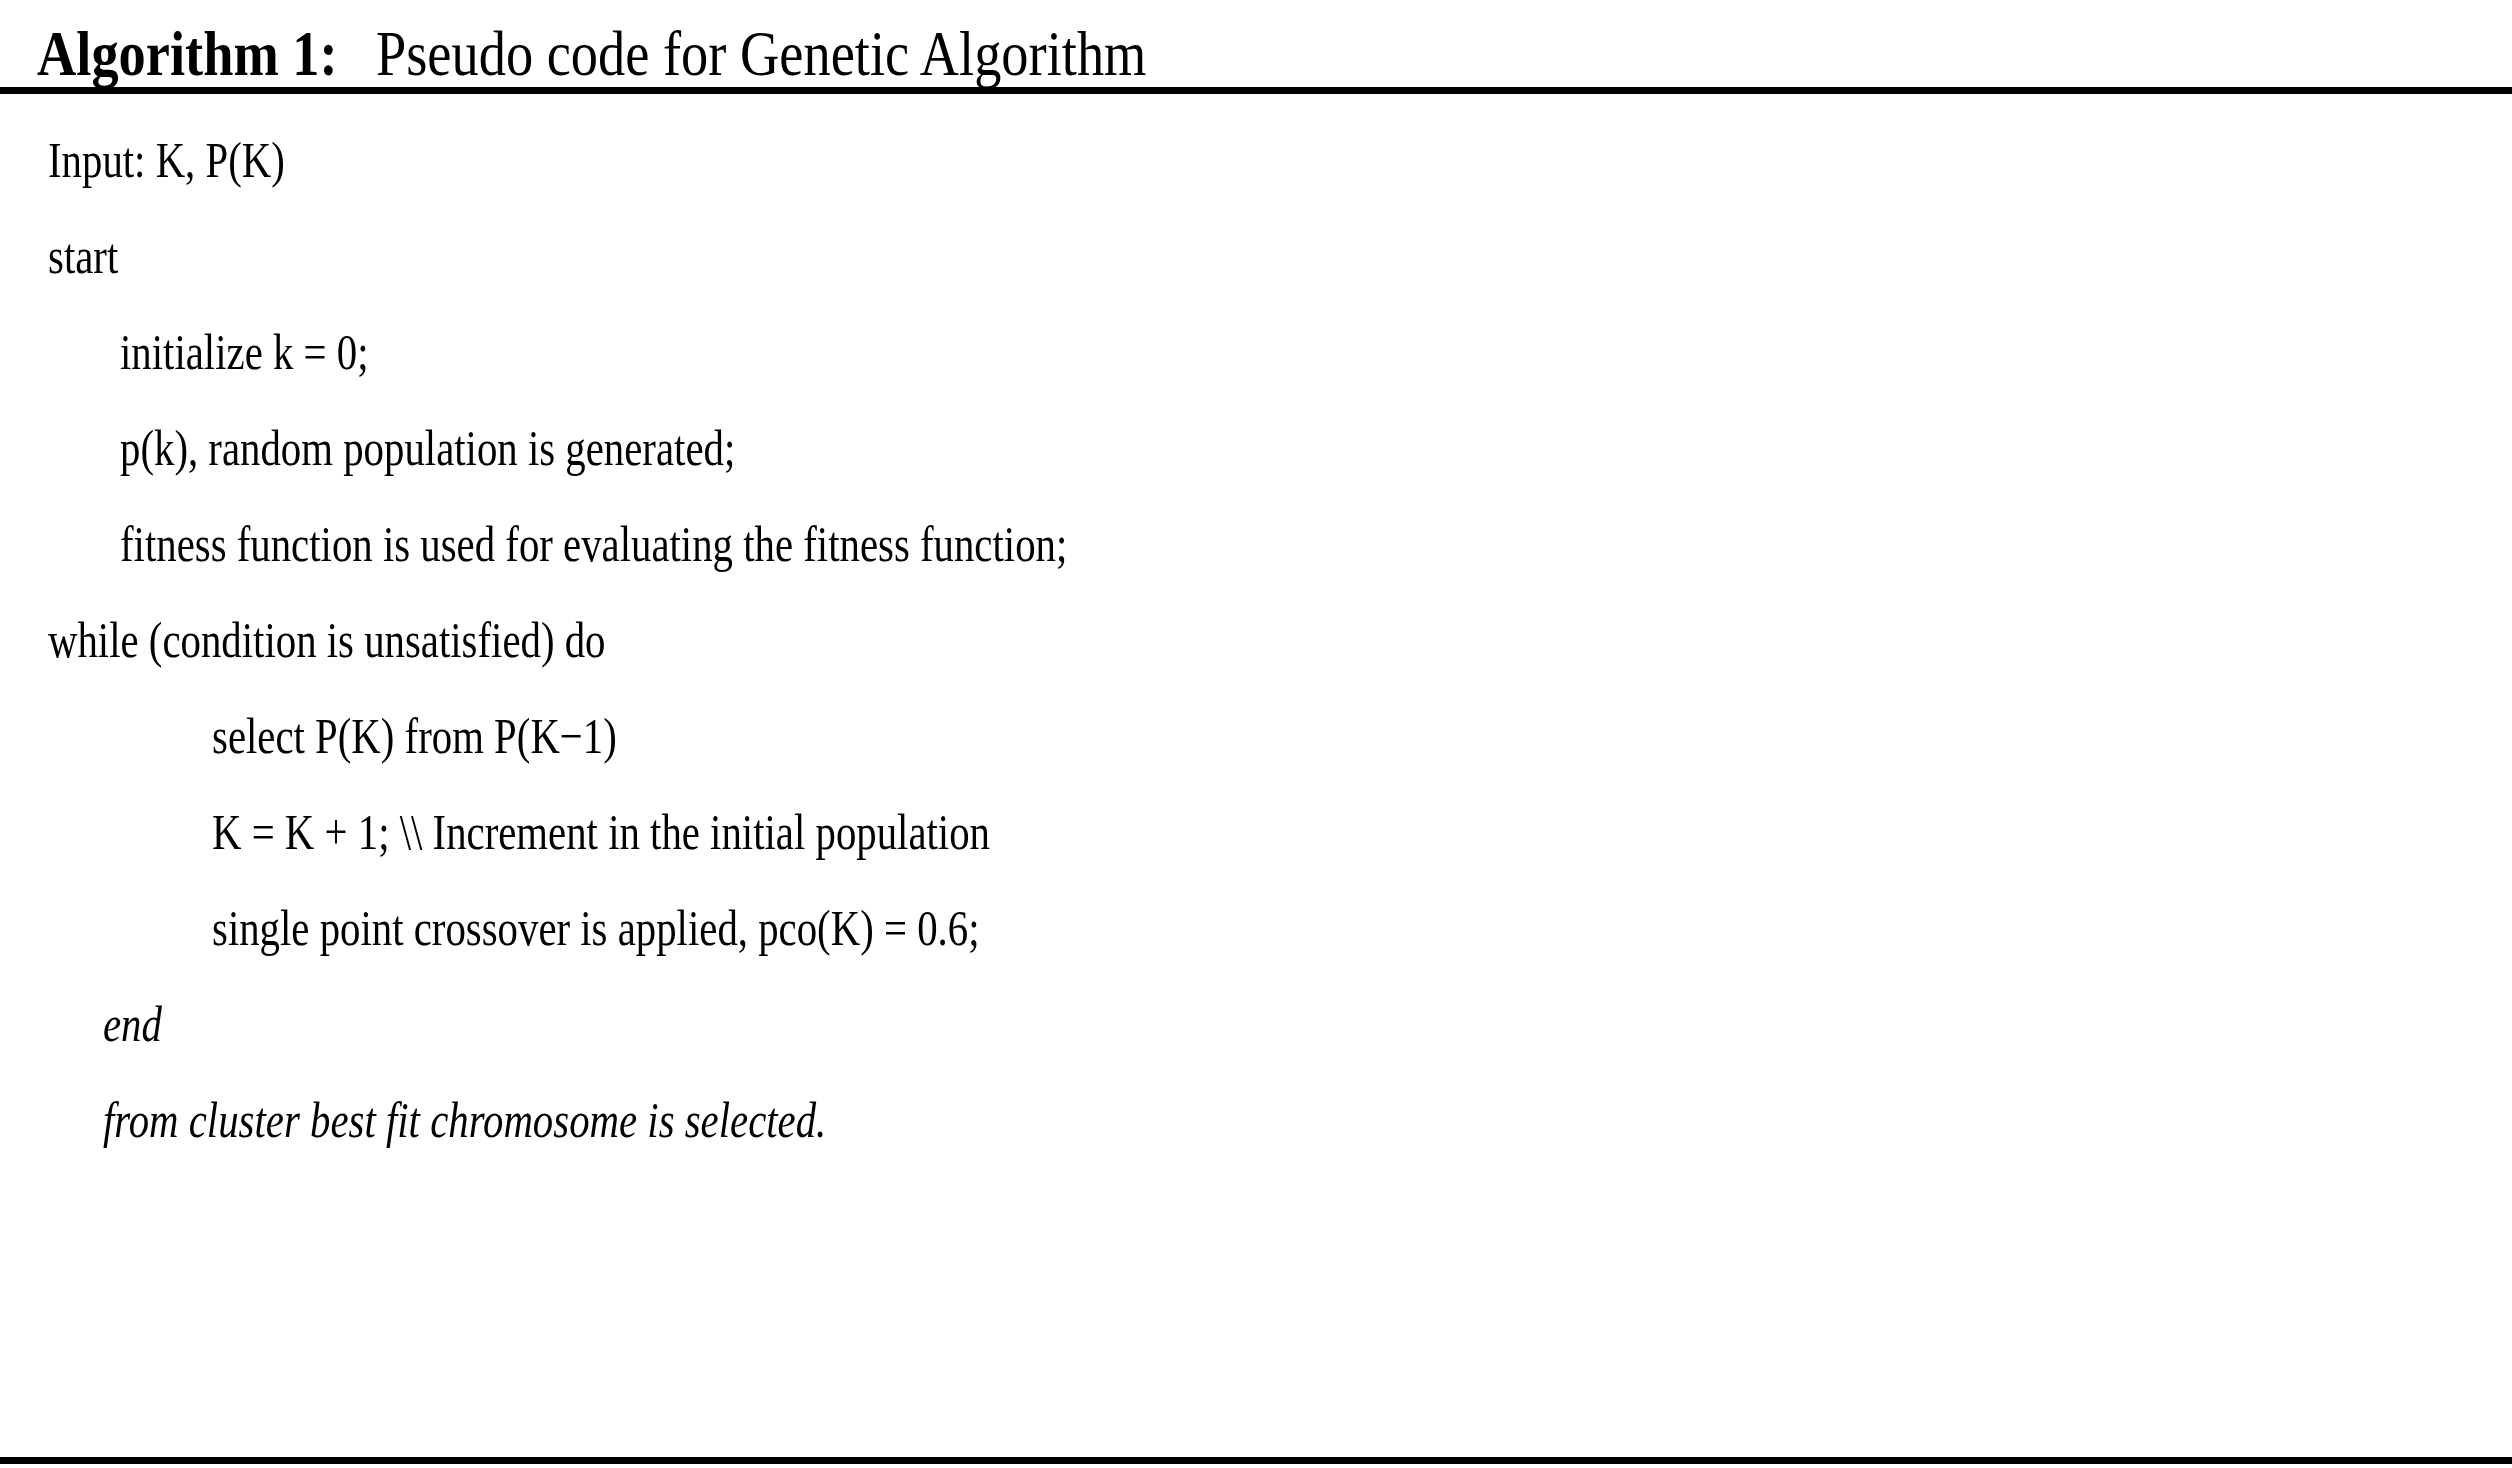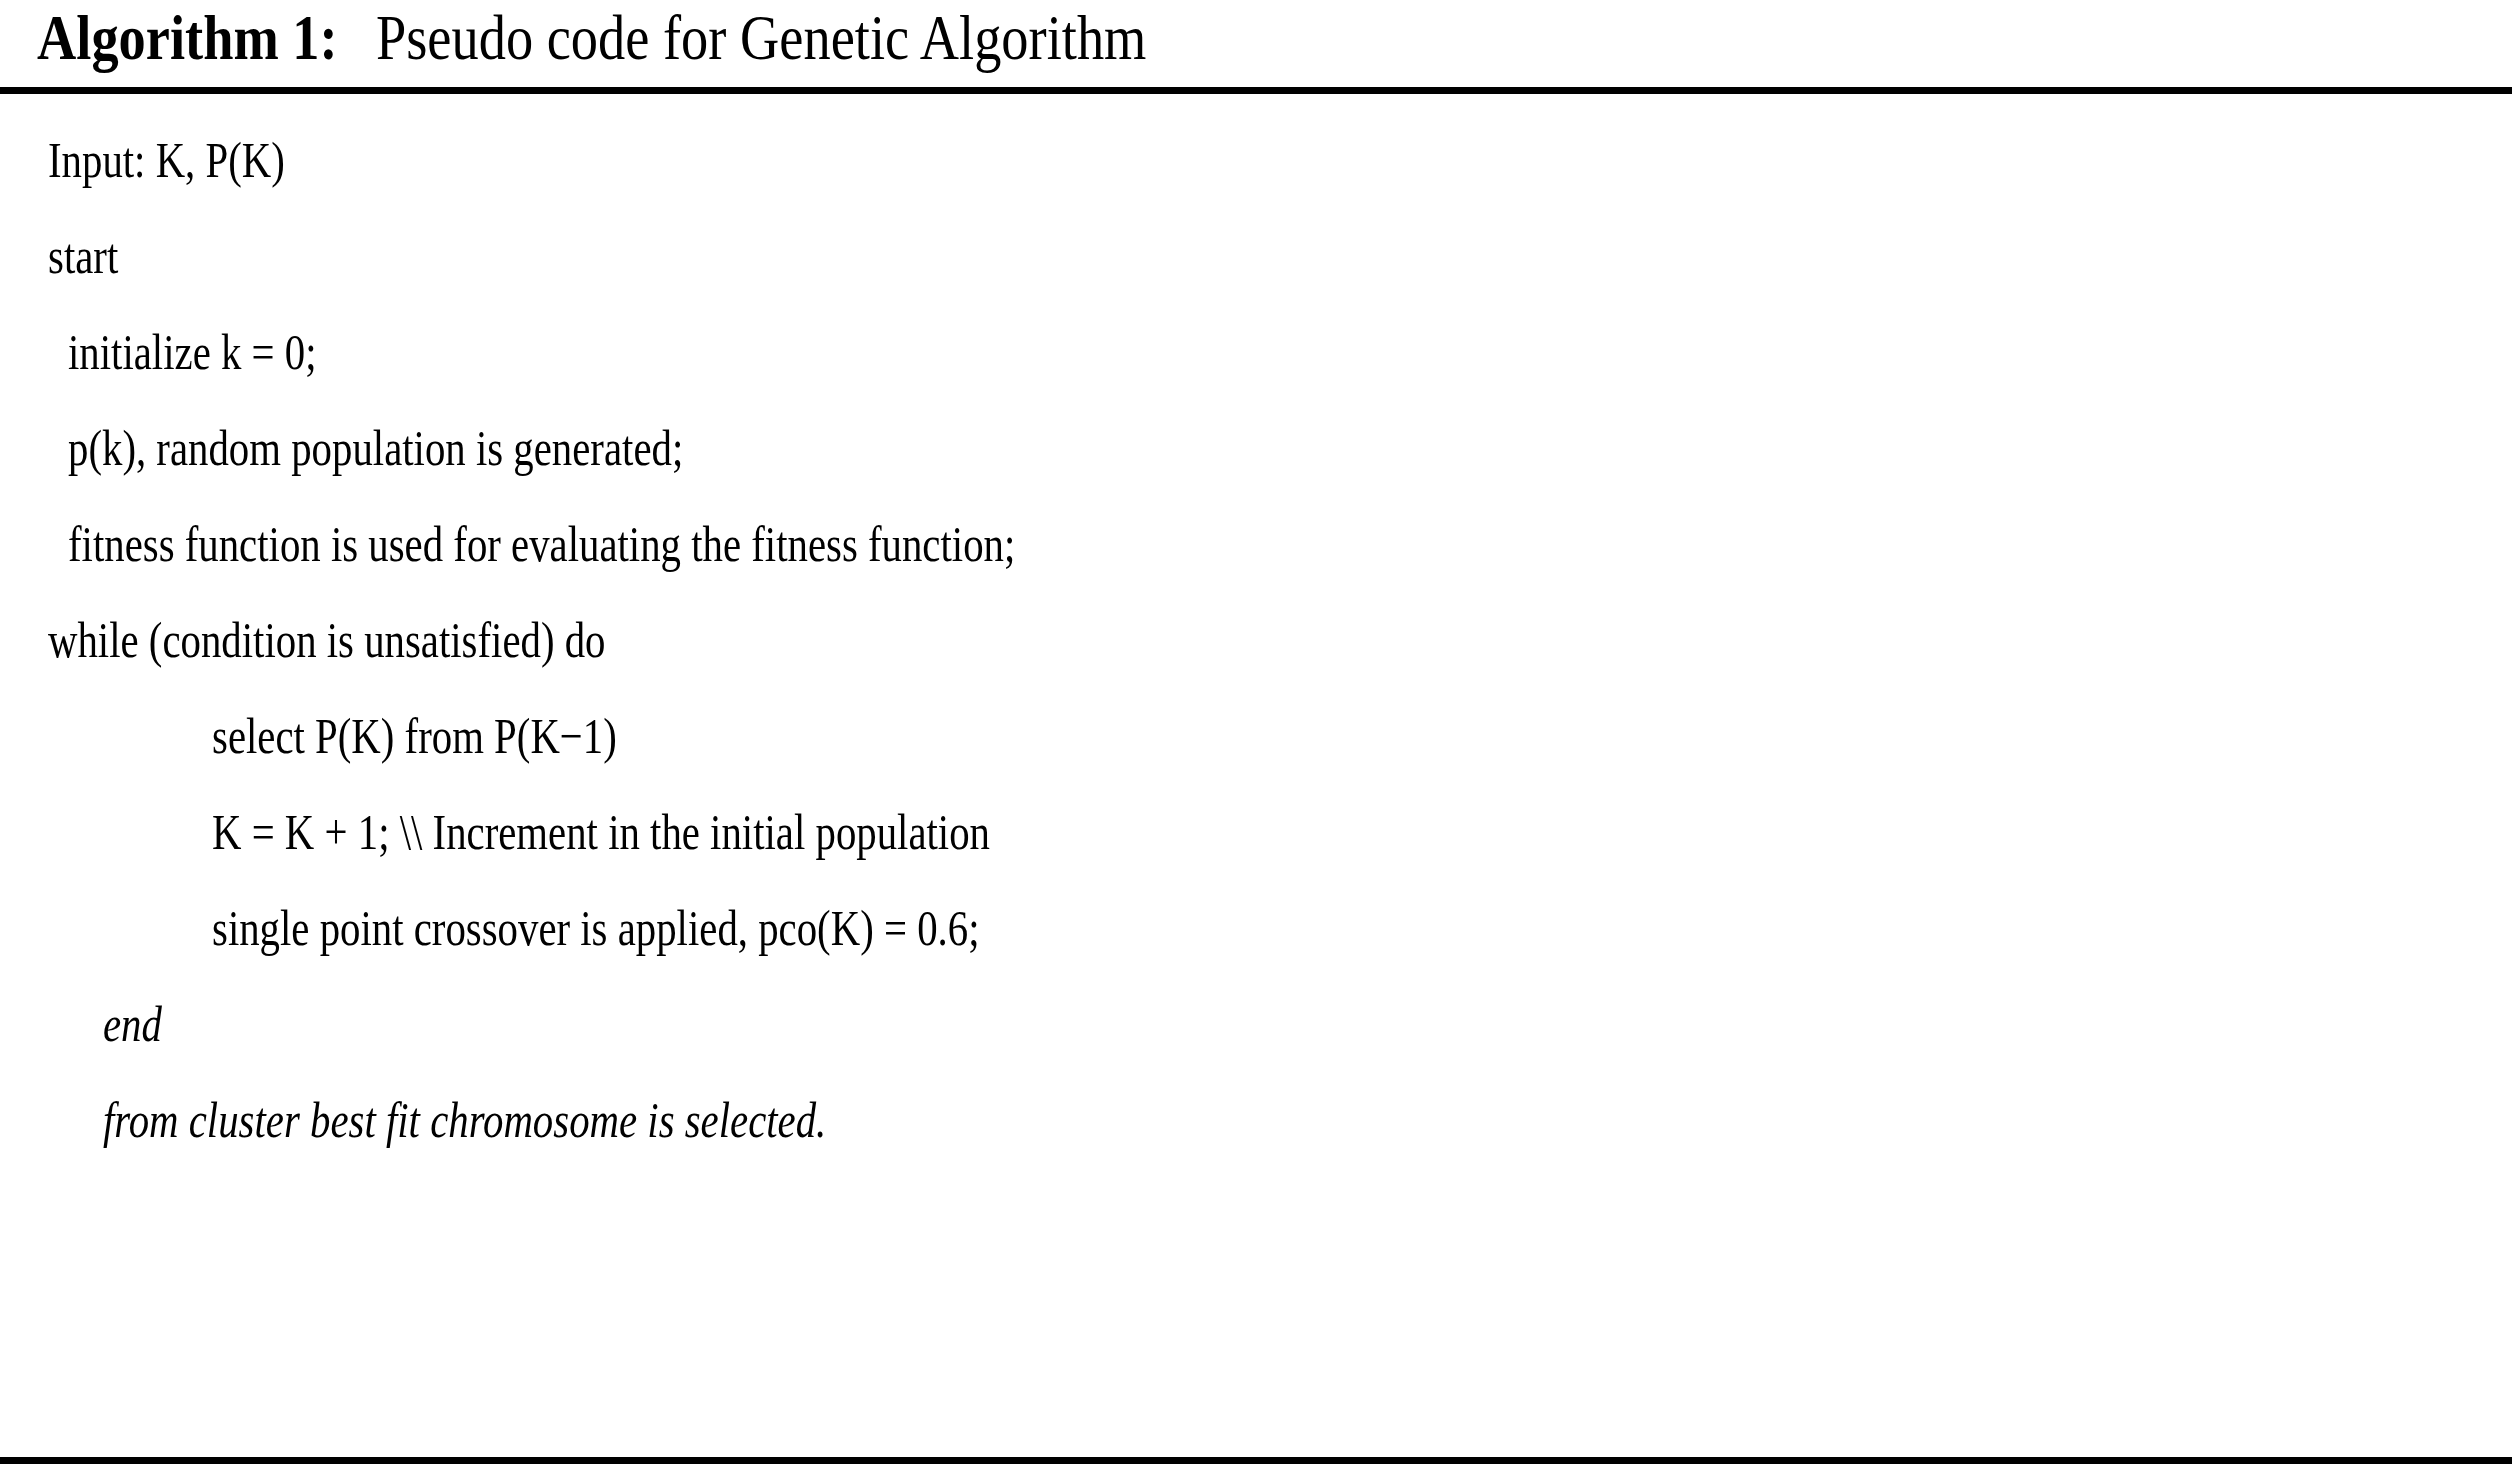--- a/index.html
+++ b/index.html
@@ -5,21 +5,21 @@
   html,body{margin:0;padding:0;background:#ffffff;}
   .page{
     position:relative;
     width:2512px;height:1469px;
     background:#ffffff;
     color:#000000;
     font-family:"Liberation Serif","DejaVu Serif",serif;
     overflow:hidden;
   }
   .title-line{
-    position:absolute;top:0;left:0;right:0;
+    position:absolute;top:16px;left:0;right:0;
     height:76px;line-height:76px;
     padding-left:37px;
     font-size:64px;
     white-space:nowrap;
   }
   .squeeze{
     display:inline-block;
     transform:scaleX(0.80);
     transform-origin:left center;
     white-space:nowrap;
@@ -33,21 +33,21 @@
   .rule-top{top:87px;}
   .rule-bottom{top:1457px;}
   .code-body{position:absolute;top:112px;left:0;right:0;}
   .code-line{
     height:96px;line-height:96px;
     font-size:51px;
     white-space:nowrap;
   }
   .indent-0{padding-left:48px;}
   .indent-1{padding-left:103px;font-style:italic;}
-  .indent-2{padding-left:68px;}
+  .indent-2{padding-left:120px;}
   .indent-3{padding-left:212px;}
 </style>
 </head>
 <body>
 
 <div class="page">
   <div class="title-line">
     <span class="squeeze">
       <span class="title-bold">Algorithm 1:</span><span>Pseudo code for Genetic Algorithm</span>
     </span>

